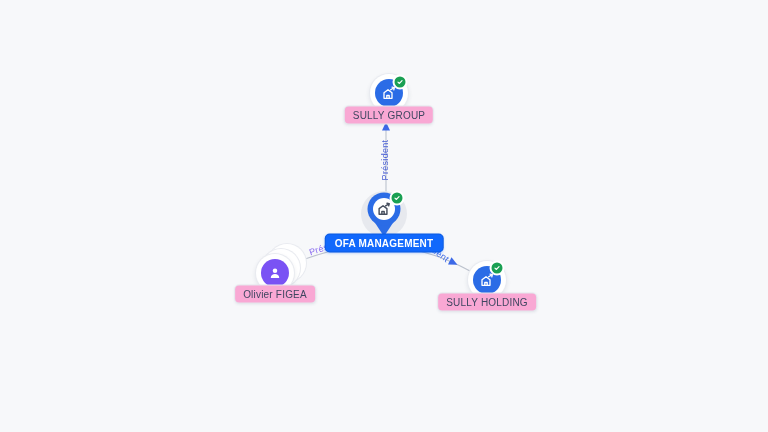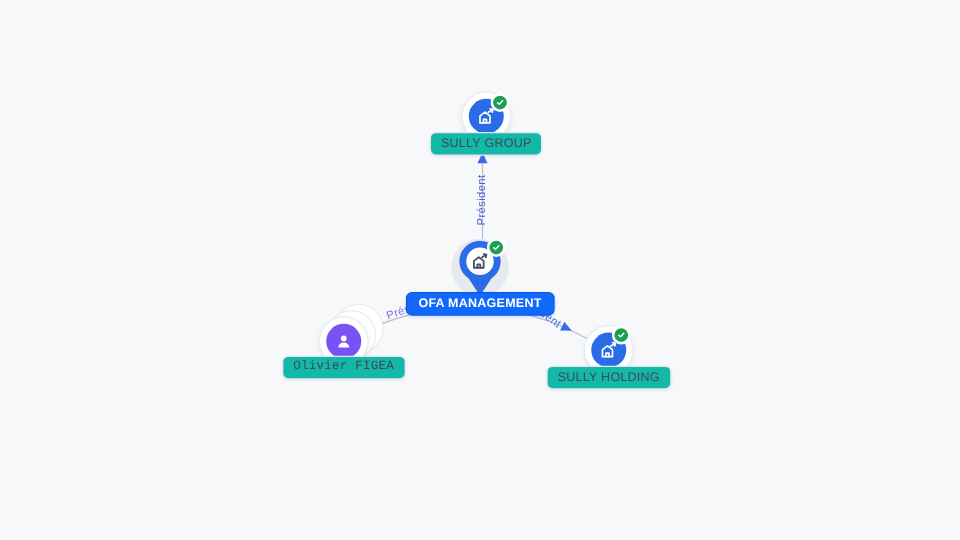--- a/index.html
+++ b/index.html
@@ -34,21 +34,21 @@
   .inner{width:28px;height:28px;border-radius:50%;
     display:flex;align-items:center;justify-content:center;}
   .inner.blue{background:#2b6ce6;}
   .inner.purple{background:#7a52f4;}
   .badge{
     width:11px;height:11px;border-radius:50%;background:#1aa053;
     border:2px solid #ffffff;display:flex;align-items:center;justify-content:center;
     z-index:5;
   }
   .node-label{
-    background:#14b8a6;color:#3f4660;font-size:10px;font-weight:500;
+    background:#f9a8d4;color:#3f4660;font-size:10px;font-weight:500;
     letter-spacing:.2px;white-space:nowrap;padding:3px 8px;border-radius:4px;
     box-shadow:0 0 0 1px #e5e7ed, 0 1px 3px rgba(45,55,90,.12);
   }
   .node-label.selected{
     background:#1168fc;color:#ffffff;font-weight:700;
     box-shadow:0 0 0 1px #0c5bdf, 0 1px 3px rgba(17,104,252,.35);
     padding:3px 9px;z-index:6;
   }
   .halo{width:46px;height:46px;border-radius:50%;background:#e7e9ee;}
   .pin-svg{transform:none;left:-20px;top:-19px;}
@@ -102,21 +102,21 @@
     <div class="stack" style="left:12px;top:-10px;"></div>
     <div class="stack" style="left:6px;top:-5px;"></div>
     <div class="circle-white">
       <div class="inner purple">
         <svg width="16" height="16" viewBox="0 0 24 24" fill="#ffffff">
           <circle cx="12" cy="8.6" r="3.4"></circle>
           <path d="M5.6 19.4 c0-3.5 2.9-5.9 6.4-5.9 s6.4 2.4 6.4 5.9 z"></path>
         </svg>
       </div>
     </div>
-    <div class="node-label" style="left:0;top:21px;font-family:Liberation Mono, monospace;">Olivier FIGEA</div>
+    <div class="node-label" style="left:0;top:21px;">Olivier FIGEA</div>
   </div>
 
   <div class="node" style="left:487px;top:280px;">
     <div class="circle-white">
       <div class="inner blue">
         <svg width="16" height="16" viewBox="0 0 24 24" fill="none" stroke="#ffffff" stroke-width="2" stroke-linecap="round" stroke-linejoin="round">
           <path d="M4.5 20 V11.5 L10.5 7 L16.5 11.5 V20 Z"></path>
           <path d="M8.7 20 v-4.2 h3.6 V20"></path>
           <path d="M14.5 7.2 L19.6 4.1"></path>
           <path d="M16.6 3.2 L19.9 3.9 L19.2 7.2"></path>

